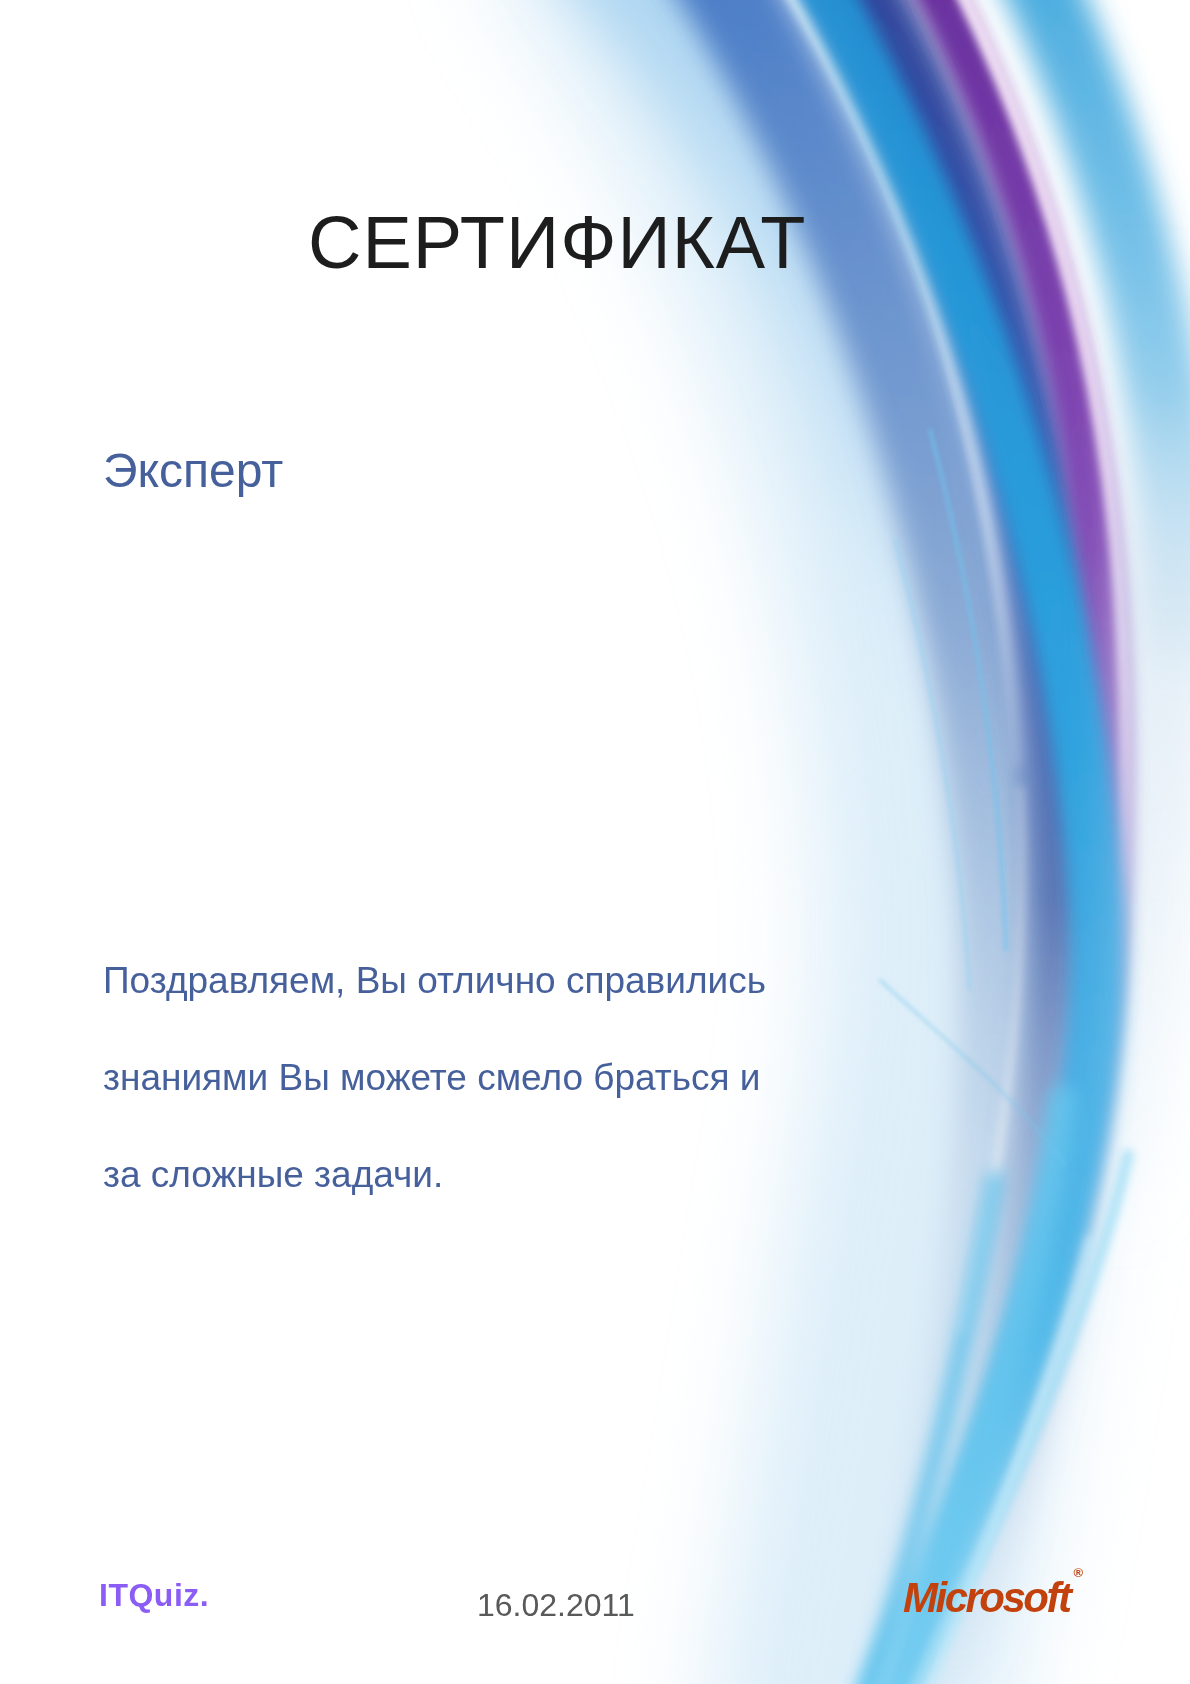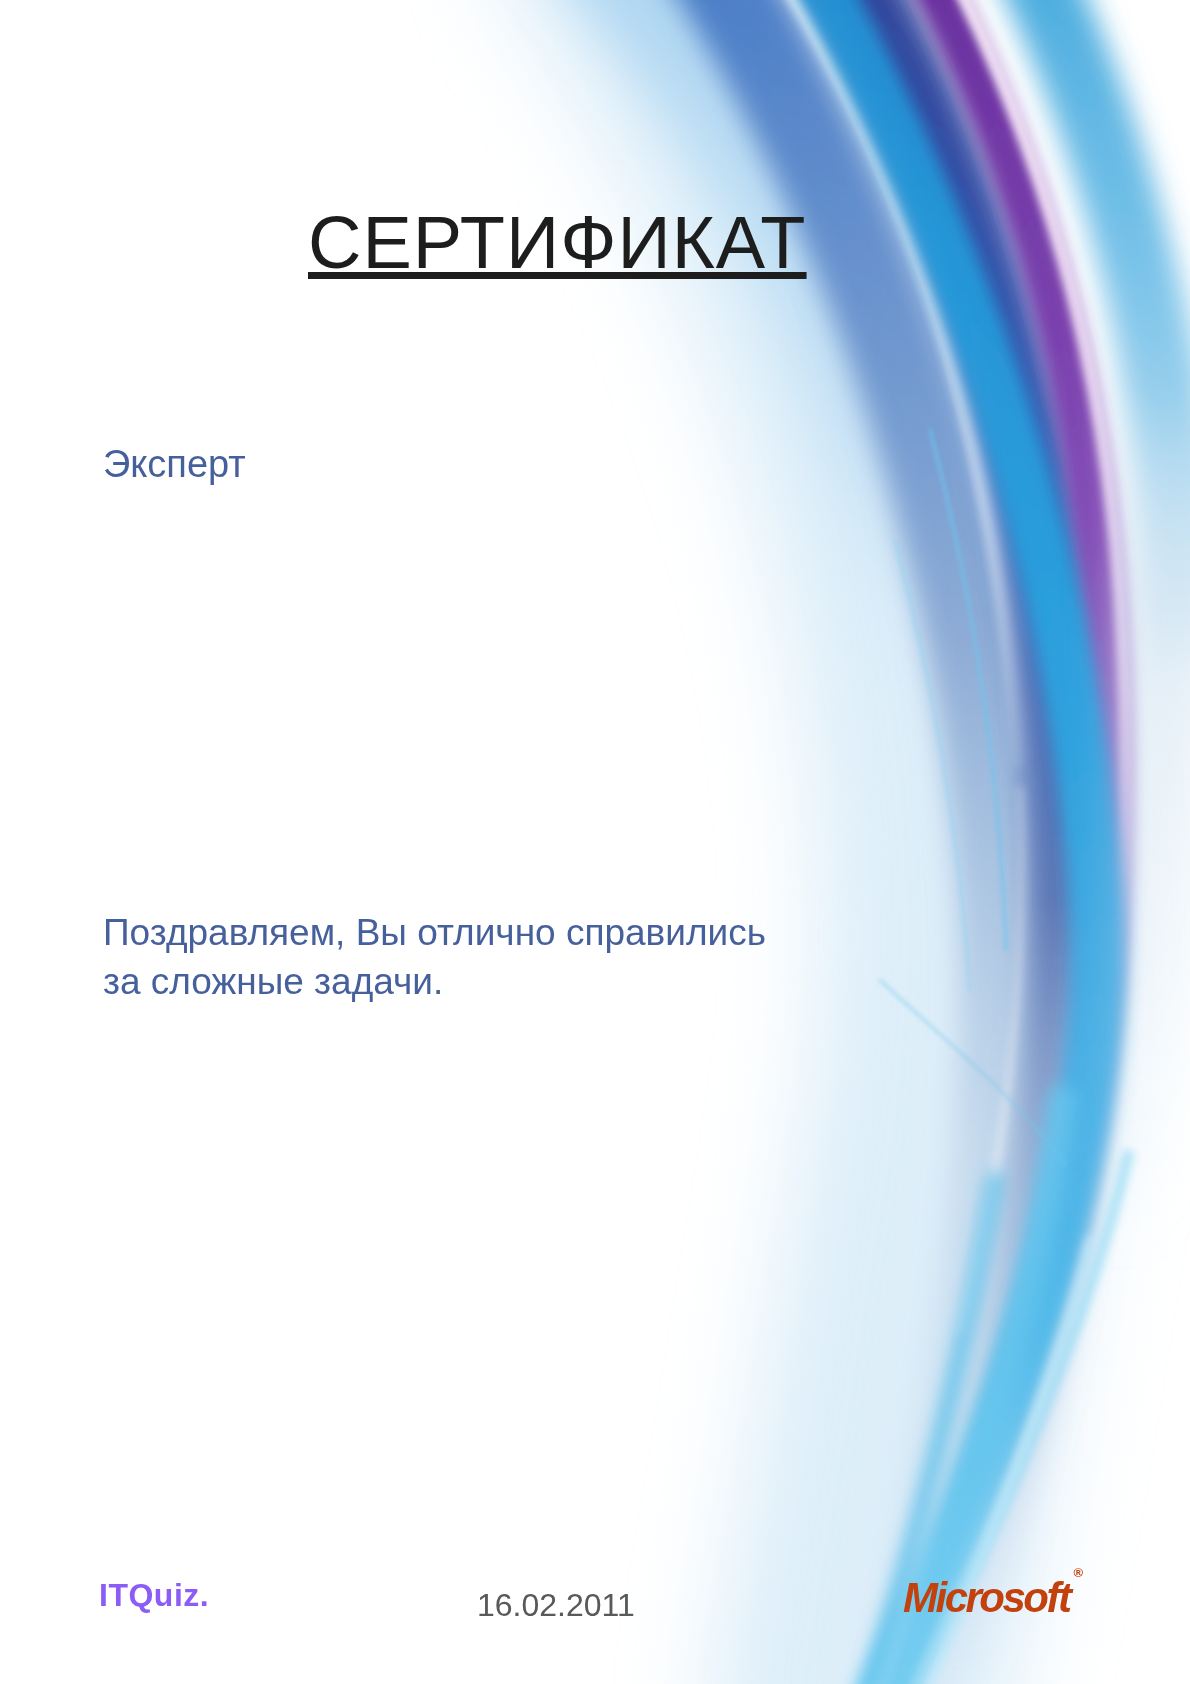--- a/index.html
+++ b/index.html
@@ -8,36 +8,36 @@
     background:#ffffff;
     font-family:"Liberation Sans",sans-serif;
     position:relative;overflow:hidden;
   }
   .page{position:absolute;left:0;top:0;width:1190px;height:1684px;background:#ffffff;overflow:hidden;}
   .swoosh{position:absolute;left:0;top:0;z-index:0;pointer-events:none;}
   .txt{position:absolute;z-index:1;}
   .title{
     left:308px;top:200px;
     font-size:74px;font-weight:300;letter-spacing:1px;
-    color:#1d1d1d;white-space:nowrap;text-decoration:underline;
+    color:#1d1d1d;white-space:nowrap;
   }
   .subtitle{
     left:103px;top:443px;
-    font-size:38px;color:#46609c;white-space:nowrap;
+    font-size:48px;color:#46609c;white-space:nowrap;
   }
   .name{
     left:106px;top:583px;
     font-size:63px;line-height:73px;color:#1a1a1a;
   }
   .name div{white-space:nowrap;}
   .message{
     left:103px;top:908px;
     font-size:37px;line-height:49px;color:#46609c;
   }
-  .message div{white-space:nowrap;}
+  .message div{white-space:nowrap;margin-top:48px;}
   .footer-issuer{
     left:99px;top:1577px;
     font-size:32px;font-weight:700;letter-spacing:.5px;color:#8b5cf6;white-space:nowrap;
   }
   .footer-date{
     left:477px;top:1587px;
     font-size:32px;color:#595959;white-space:nowrap;
   }
   .ms-logo{
     left:903px;top:1574px;
@@ -161,20 +161,21 @@
     </g>
   </svg>
 
   <div class="txt title">СЕРТИФИКАТ</div>
 
   <div class="txt subtitle">Эксперт</div>
 
 
   <div class="txt message">
     <div>Поздравляем, Вы отлично справились</div>
+    <div>знаниями Вы можете смело браться и</div>
     <div>за сложные задачи.</div>
   </div>
 
   <div class="txt footer-issuer">ITQuiz.</div>
 
   <div class="txt footer-date">16.02.2011</div>
 
   <div class="txt ms-logo"><span>Microsoft</span><sup>®</sup></div>
 
 </div>

